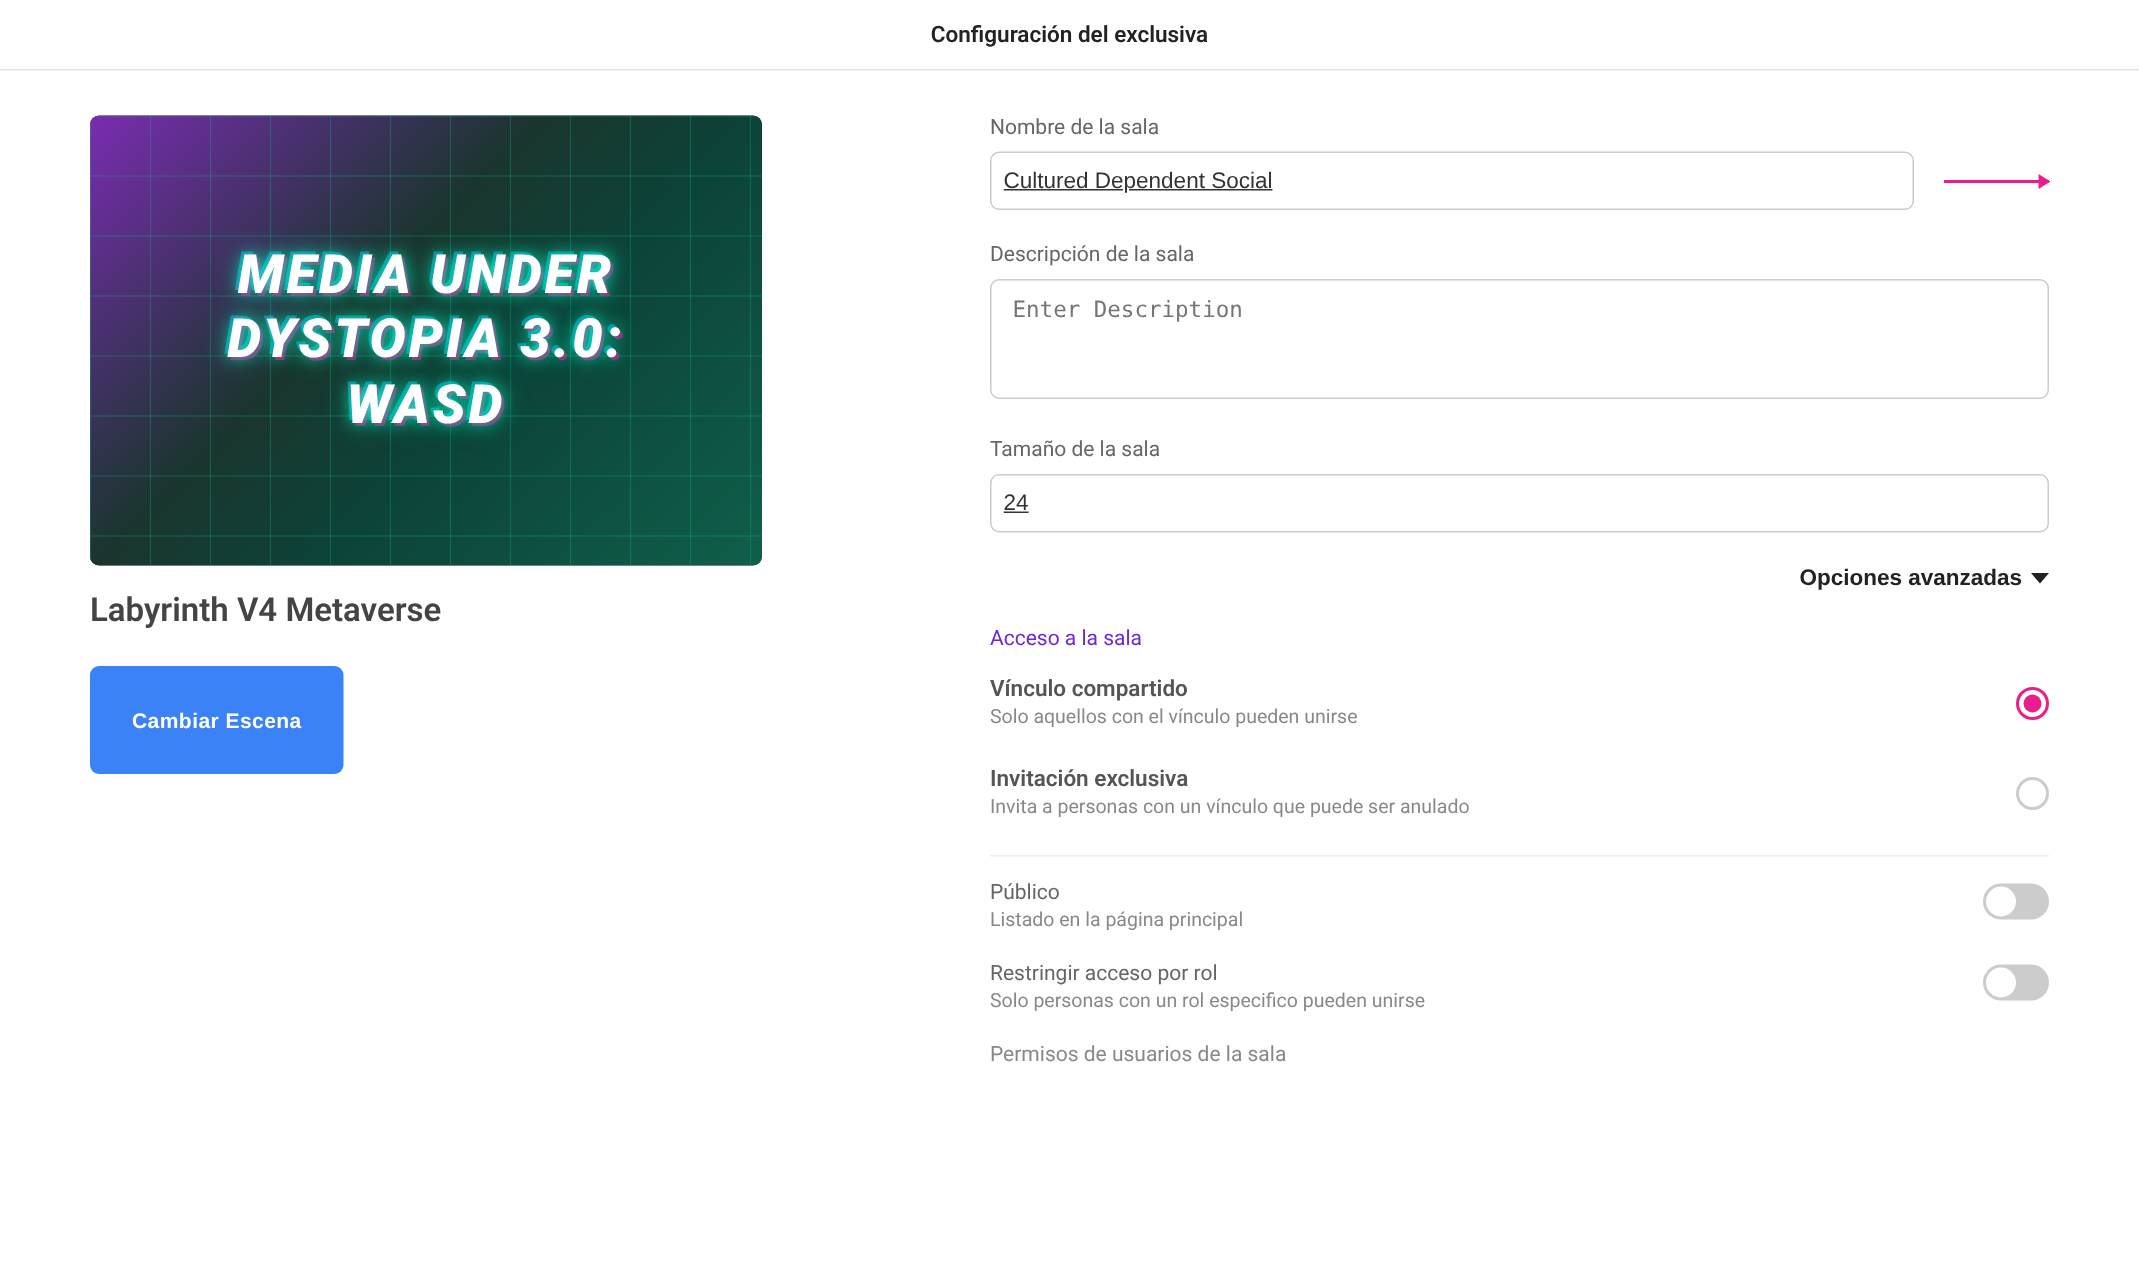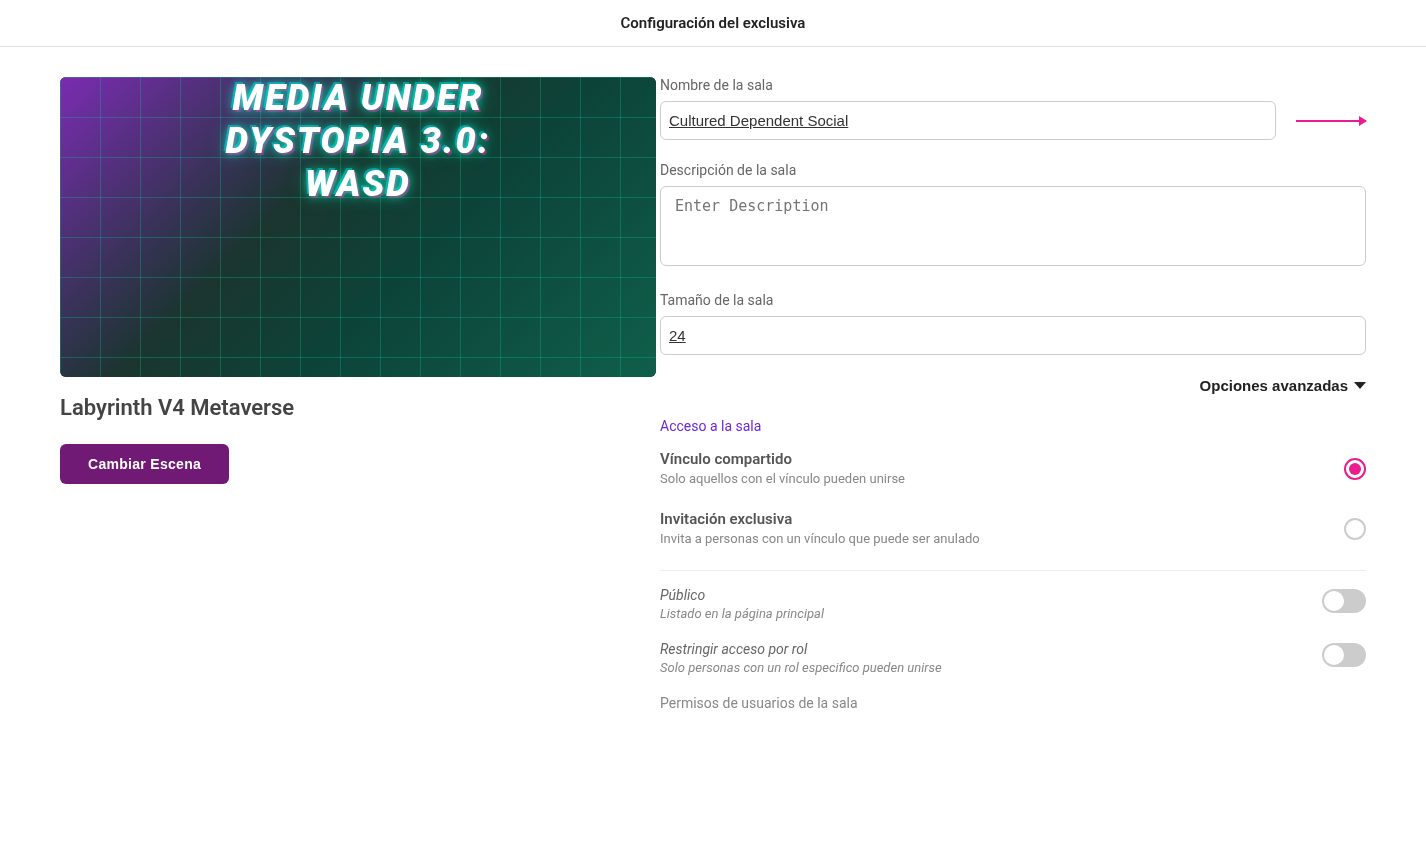--- a/index.html
+++ b/index.html
@@ -35,27 +35,28 @@
       margin: 0 auto;
     }
 
     
     .left-panel {
       flex: 0 0 540px;
       max-width: 540px;
     }
 
     .scene-image {
-      width: 596px;
+      width: 448px;
       height: 300px;
       border-radius: 6px;
       overflow: hidden;
       background: #1a1a2e;
       position: relative;
       display: flex;
+      align-items: center;
       justify-content: center;
     }
 
     
     .scene-image::before {
       content: '';
       position: absolute;
       inset: 0;
       background:
         linear-gradient(135deg, #8b2fc9 0%, #1a3a2e 40%, #0a4a3a 60%, #0d6b50 100%);
@@ -93,25 +94,25 @@
 
     .room-name-left {
       font-size: 22px;
       font-weight: 600;
       color: #444;
       margin-top: 18px;
       margin-bottom: 24px;
     }
 
     .change-scene-btn {
-      background: #701a75;
+      background: #3b82f6;
       color: #fff;
       border: none;
       border-radius: 6px;
-      padding: 12px 28px;
+      padding: 28px 28px;
       font-size: 14px;
       font-weight: 600;
       cursor: pointer;
       letter-spacing: 0.3px;
     }
 
     
     .right-panel {
       flex: 1;
       min-width: 0;
@@ -264,21 +265,20 @@
       border-radius: 50%;
       background: #e91e8c;
     }
 
     
     .toggle-group {
       display: flex;
       align-items: flex-start;
       justify-content: center;
       margin-bottom: 20px;
-      font-style: italic;
     }
     .toggle-text {
       flex: 1;
     }
     .toggle-title {
       font-size: 14px;
       color: #666;
       margin-bottom: 3px;
     }
     .toggle-desc {

